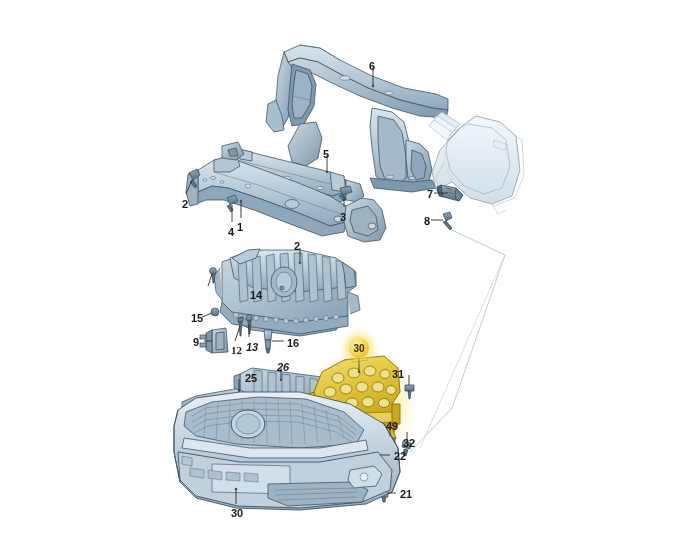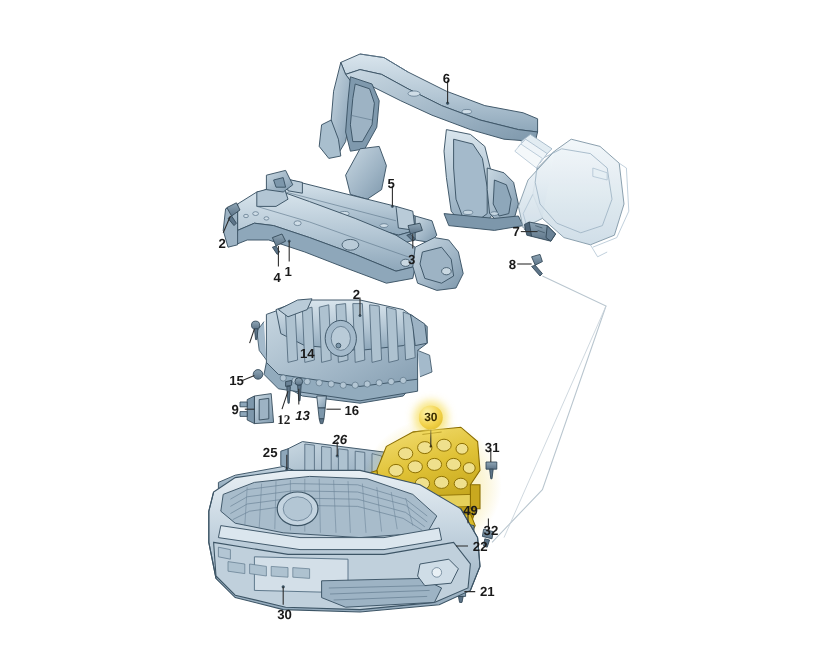--- a/index.html
+++ b/index.html
@@ -428,21 +428,21 @@
       <div class="callout" style="left: 294px; top: 241px; color: rgb(26, 26, 26);">2</div>
       <div class="callout" style="left: 193px; top: 337px; color: rgb(26, 26, 26);">9</div>
       <div class="callout" style="left: 231px; top: 345px; color: rgb(26, 26, 26); font-family: Liberation Serif, serif;">12</div>
       <div class="callout" style="left: 246px; top: 342px; color: rgb(26, 26, 26); font-style: italic;">13</div>
       <div class="callout" style="left: 204px; top: 290px; color: rgb(26, 26, 26); margin-left: 46px;">14</div>
       <div class="callout" style="left: 191px; top: 313px; color: rgb(26, 26, 26);">15</div>
       <div class="callout" style="left: 287px; top: 338px; color: rgb(26, 26, 26);">16</div>
       <div class="callout" style="left: 231px; top: 508px; color: rgb(26, 26, 26);">30</div>
       <div class="callout" style="left: 400px; top: 489px; color: rgb(26, 26, 26); text-align: right;">21</div>
       <div class="callout" style="left: 394px; top: 451px; color: rgb(26, 26, 26);">22</div>
-      <div class="callout" style="left: 219px; top: 373px; color: rgb(26, 26, 26);">25</div>
+      <div class="callout" style="left: 245px; top: 373px; color: rgb(26, 26, 26);">25</div>
       <div class="callout" style="left: 277px; top: 362px; color: rgb(26, 26, 26); font-style: italic;">26</div>
-      <div class="callout" style="left: 404px; top: 369px; color: rgb(26, 26, 26);">31</div>
+      <div class="callout" style="left: 392px; top: 369px; color: rgb(26, 26, 26);">31</div>
       <div class="callout" style="left: 403px; top: 426px; color: rgb(26, 26, 26); margin-top: 12px;">32</div>
       <div class="callout" style="left: 386px; top: 421px; color: rgb(26, 26, 26);">49</div>
       <div class="badge" style="left: 349px; top: 338px; background: radial-gradient(circle at 35% 30%, rgb(253, 243, 168) 0%, rgb(242, 210, 75) 55%, rgb(217, 180, 28) 100%) rgb(242, 210, 75); box-shadow: rgba(245, 222, 90, 0.75) 0px 0px 7px 4px;">30</div>
     </div>
 
 </div>
 
 </body></html>

